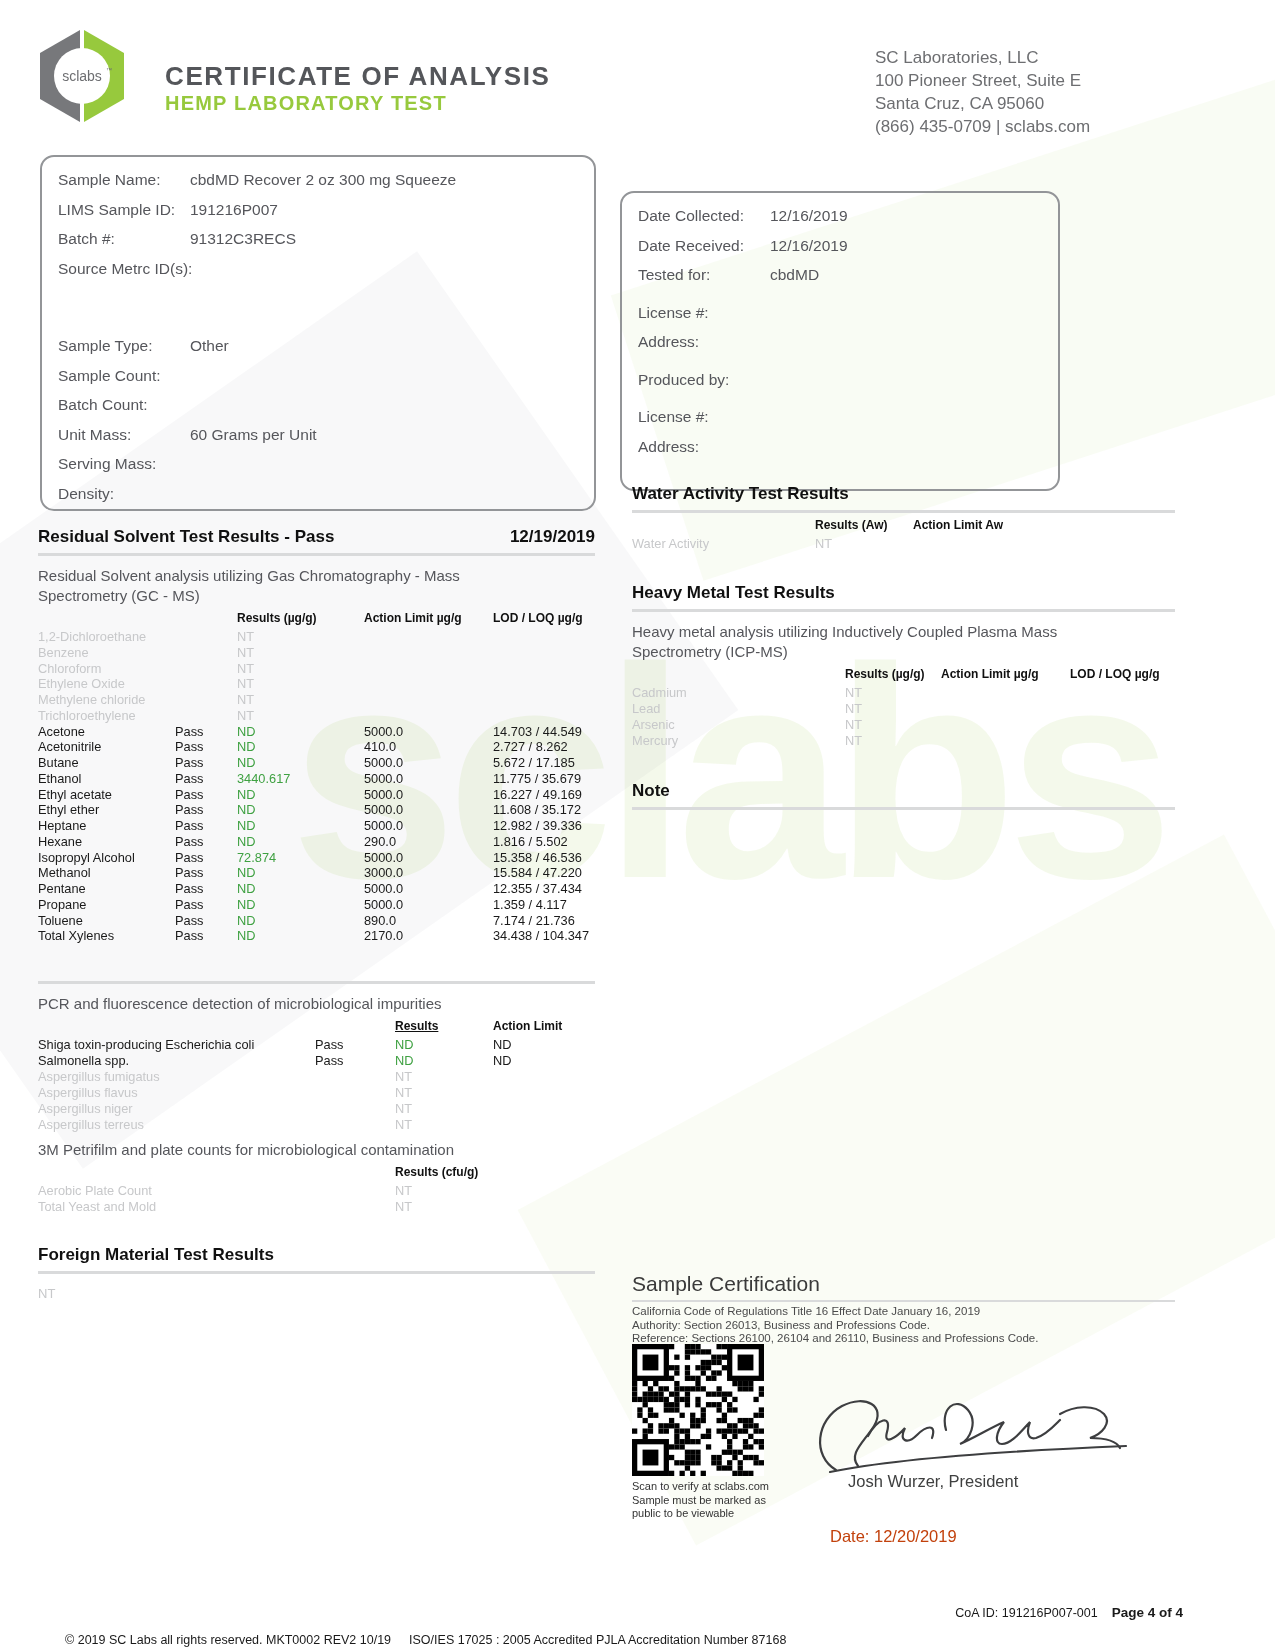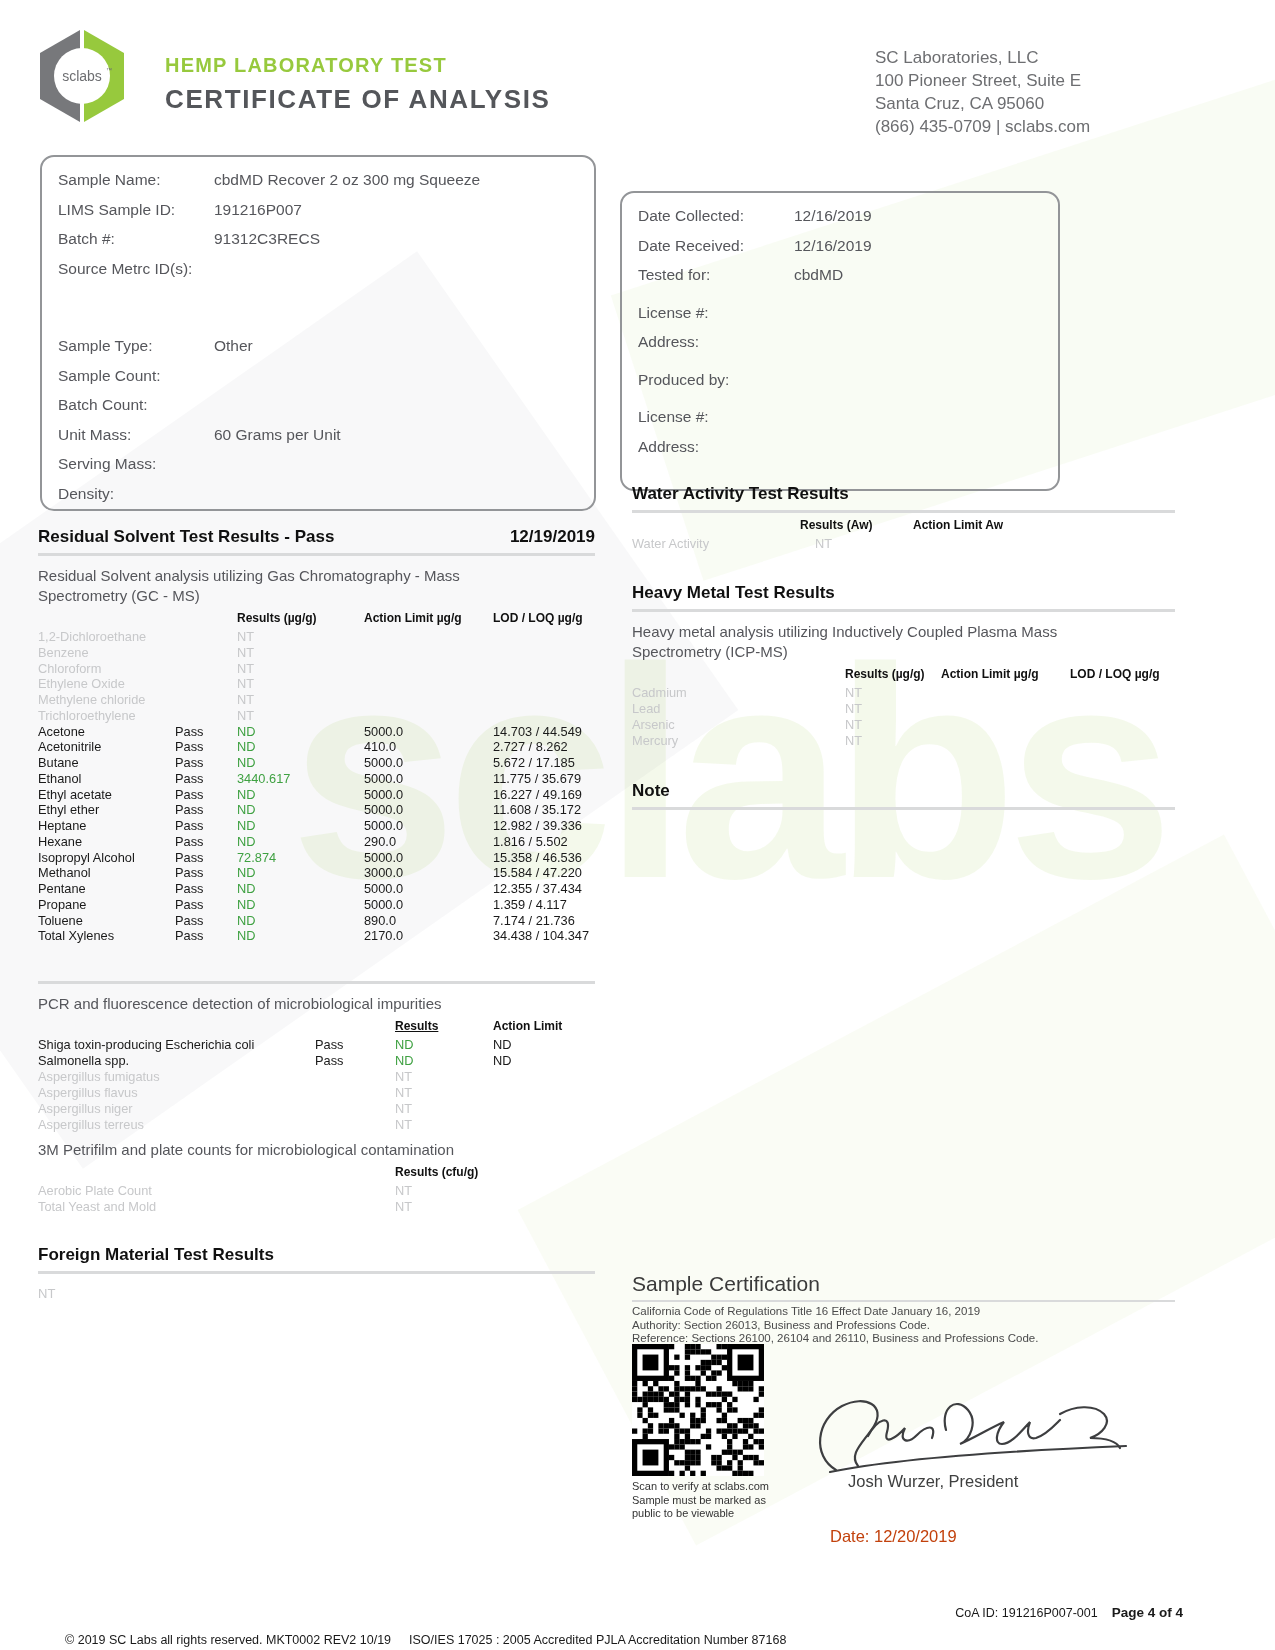--- a/index.html
+++ b/index.html
@@ -29,21 +29,21 @@
   #title-block{position:absolute;left:165px;top:54px;}
   #hemp-title{font-size:20px;font-weight:bold;color:var(--green);letter-spacing:1.2px;}
   #coa-title{font-size:26px;font-weight:bold;color:#54565a;letter-spacing:1.6px;margin-top:7px;}
   #lab-address{position:absolute;left:875px;top:46px;font-size:17px;color:#6d6e71;line-height:23px;}
   
   .info-box{position:absolute;border:2px solid #939598;border-radius:14px;background:transparent;padding:12px 0 0 16px;}
   #box-sample{left:40px;top:155px;width:556px;height:356px;}
   #box-dates{left:620px;top:155px;width:440px;height:300px;margin-top:36px;}
   .info-row{position:relative;height:29.5px;font-size:15.5px;color:var(--label);}
   .info-label{position:absolute;left:0;top:2px;}
-  .info-value{position:absolute;left:156px;top:2px;white-space:nowrap;}
+  .info-value{position:absolute;left:132px;top:2px;white-space:nowrap;}
   #box-sample .spacer{height:48px;}
   #box-dates .spacer{height:8px;}
   
   .section{position:absolute;width:557px;}
   .sec-head{display:flex;justify-content:space-between;font-size:17px;font-weight:bold;color:#101010;}
   .sec-rule{height:3px;background:var(--rule);margin-top:6px;}
   .method{margin-top:10px;font-size:15px;color:var(--label);line-height:20px;max-width:470px;}
   .tbl-head{position:relative;height:16px;margin-top:5px;font-size:12px;font-weight:bold;color:#101010;}
   .tbl-head span{position:absolute;top:0;white-space:nowrap;}
   .t-rows{margin-top:2px;}
@@ -60,21 +60,21 @@
   
   .micro-rows .t-row{height:16px;}
   .micro-rows .a{left:0;} .micro-rows .s{left:277px;} .micro-rows .r{left:357px;} .micro-rows .al{left:455px;}
   #micro-head .h-r{left:357px;text-decoration:underline;} #micro-head .h-al{left:455px;}
   .petri-rows .t-row{height:16px;}
   .petri-rows .a{left:0;} .petri-rows .r{left:357px;}
   #petri-head .h-r{left:357px;}
   
   .water-rows .t-row{height:16px;}
   .water-rows .a{left:0;} .water-rows .r{left:183px;} 
-  #water-head .h-r{left:168px;text-align:center;} #water-head .h-al{left:281px;}
+  #water-head .h-r{left:183px;text-align:center;} #water-head .h-al{left:281px;}
   .heavy-rows .t-row{height:16px;}
   .heavy-rows .a{left:0;} .heavy-rows .r{left:213px;}
   #heavy-head .h-r{left:213px;} #heavy-head .h-al{left:309px;} #heavy-head .h-lq{left:438px;}
   
   #solvent-sec{left:38px;top:527px;}
   #micro-sec{left:38px;top:975px;}
   #foreign-sec{left:38px;top:1245px;}
   #water-sec{left:632px;top:484px;width:543px;}
   #heavy-sec{left:632px;top:583px;width:543px;}
   #note-sec{left:632px;top:781px;width:543px;}
@@ -113,22 +113,22 @@
   <div class="content">
 
     <svg id="logo" width="84" height="96" viewBox="0 0 84 96">
       <polygon points="40,2 40,94 0,71 0,25" fill="#77787b"></polygon>
       <polygon points="44,2 84,25 84,71 44,94" fill="#97c93d"></polygon>
       <circle cx="42" cy="48" r="28" fill="#ffffff"></circle>
       <text x="42" y="53" text-anchor="middle" class="logo-word" id="logo-word">sclabs</text>
       <text x="66" y="44" class="logo-tm" id="logo-tm">™</text>
     </svg>
     <div id="title-block">
+      <div id="coa-title">CERTIFICATE OF ANALYSIS</div>
       <div id="hemp-title">HEMP LABORATORY TEST</div>
-      <div id="coa-title">CERTIFICATE OF ANALYSIS</div>
     </div>
     <div id="lab-address">
       <div>SC Laboratories, LLC</div>
       <div>100 Pioneer Street, Suite E</div>
       <div>Santa Cruz, CA 95060</div>
       <div>(866) 435-0709  |  sclabs.com</div>
     </div>
 
     <div id="box-sample" class="info-box">
 

